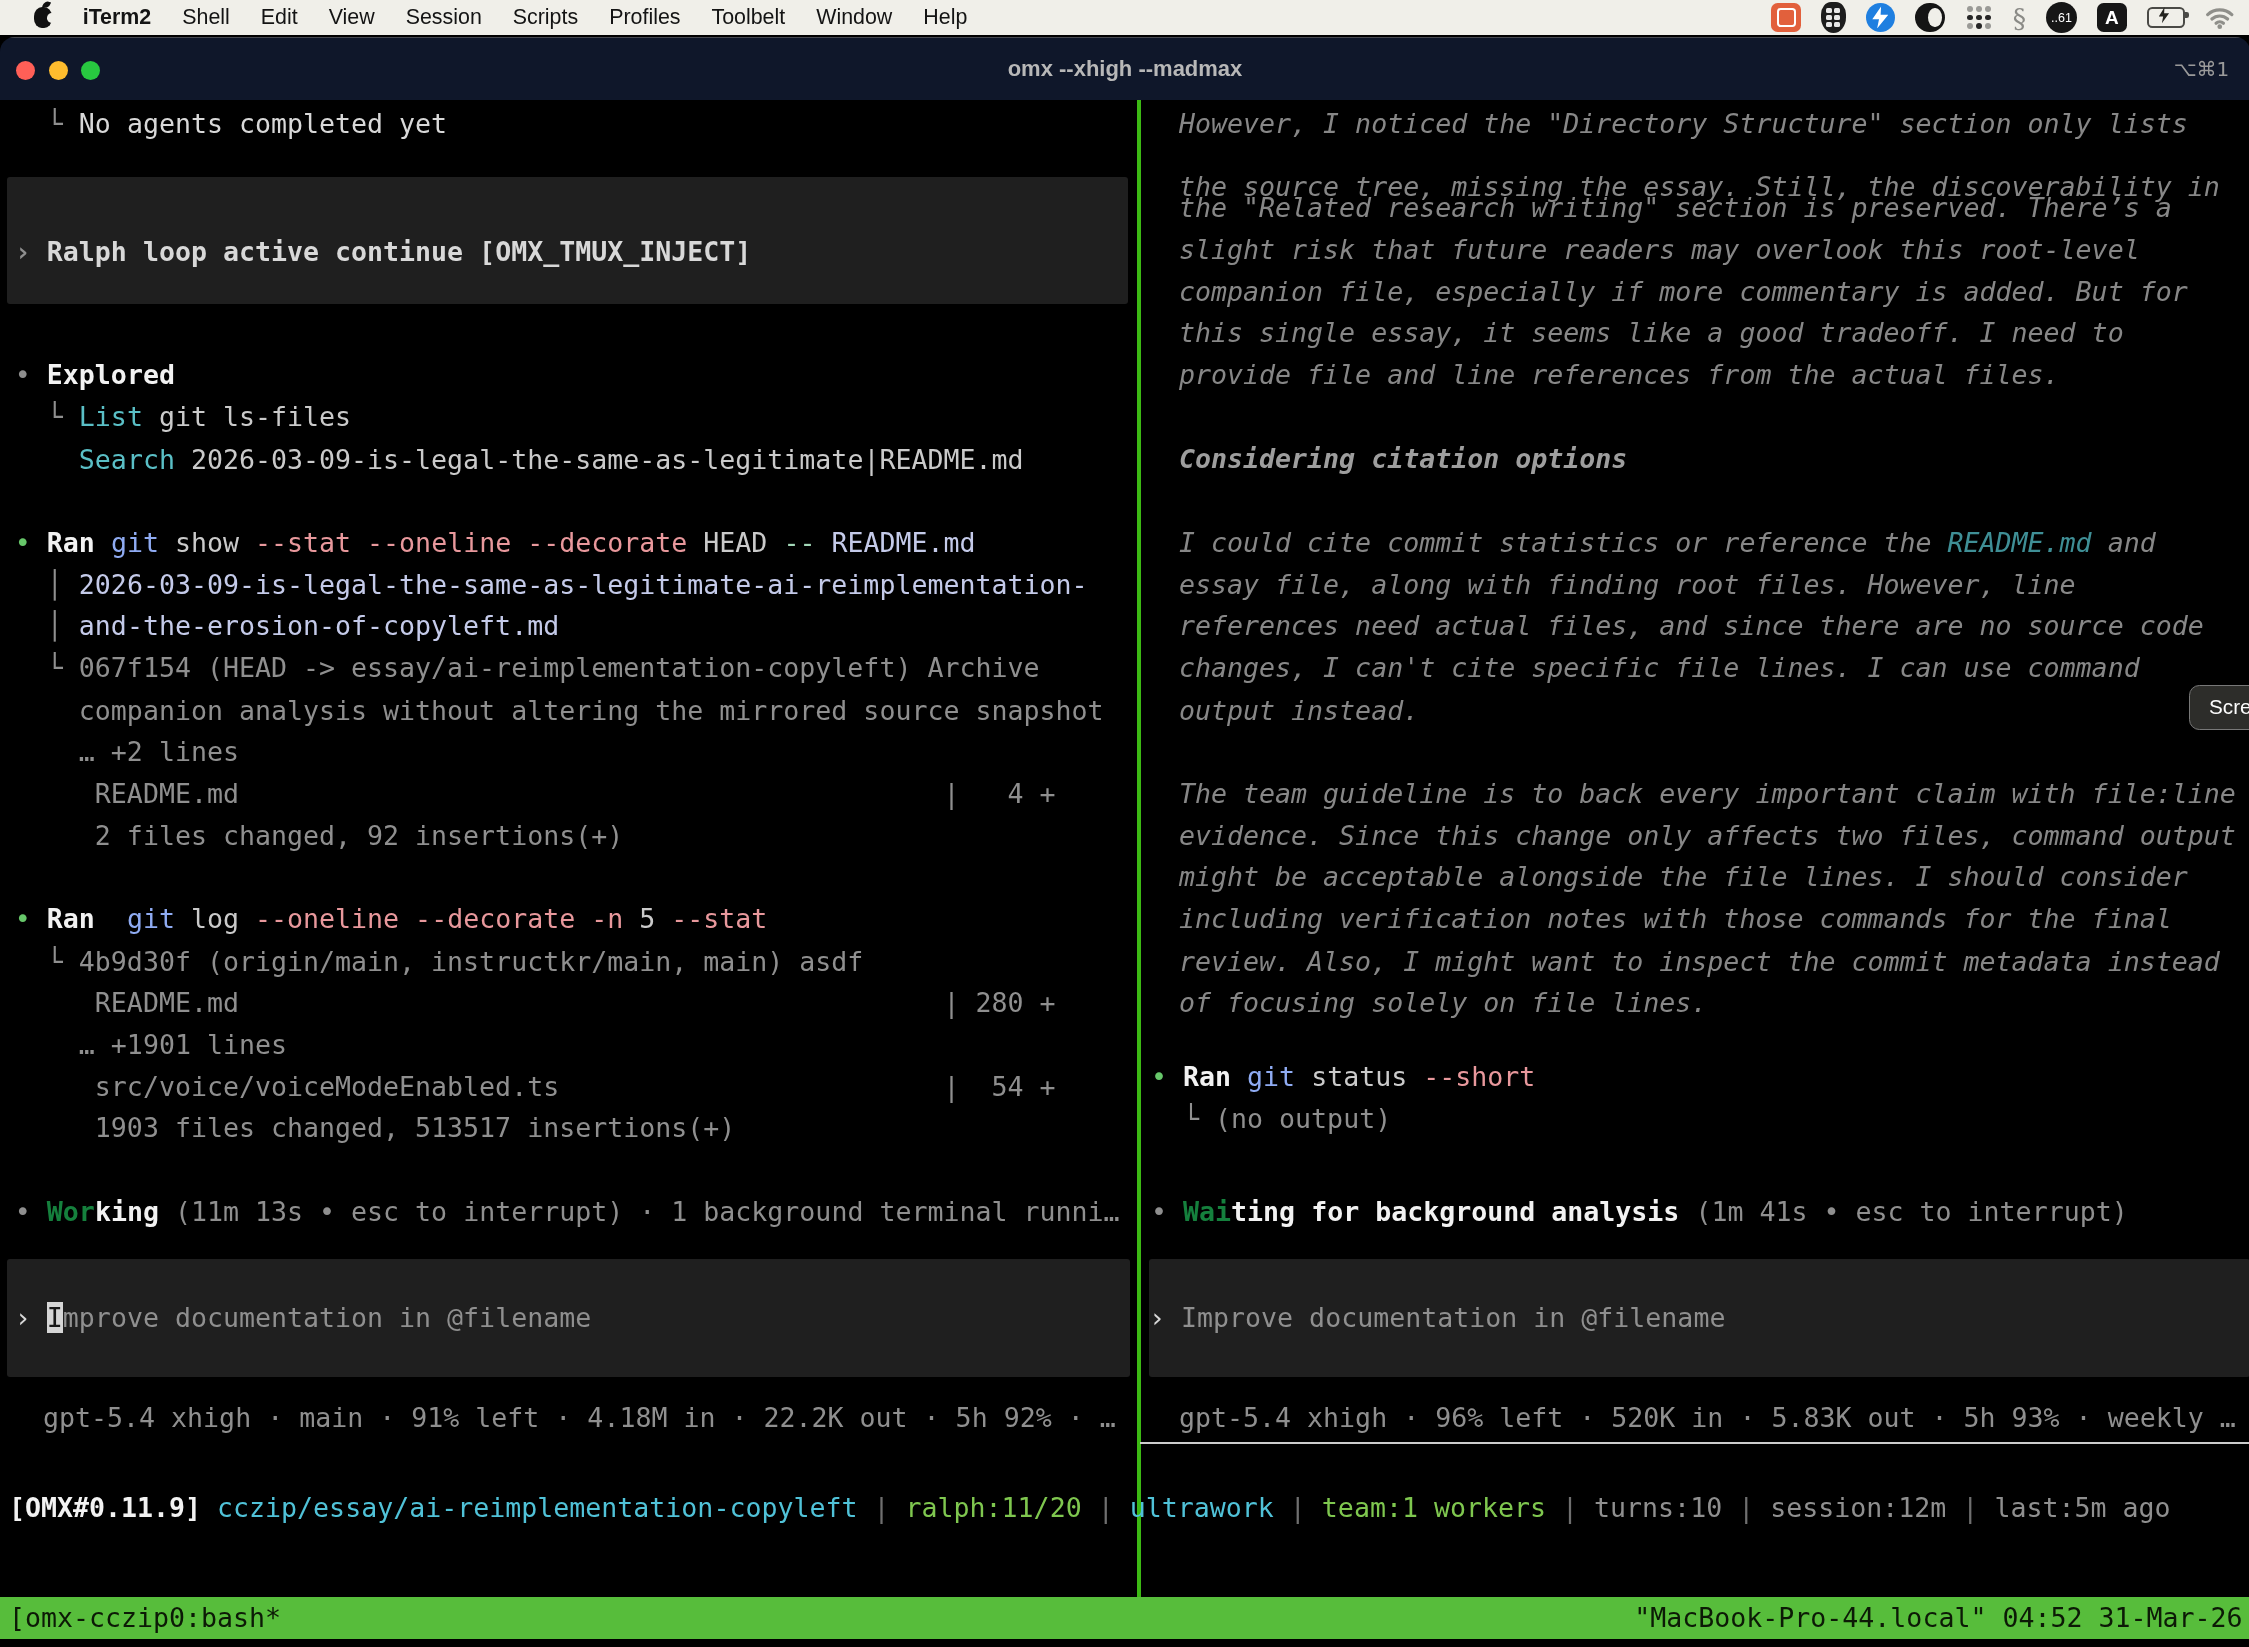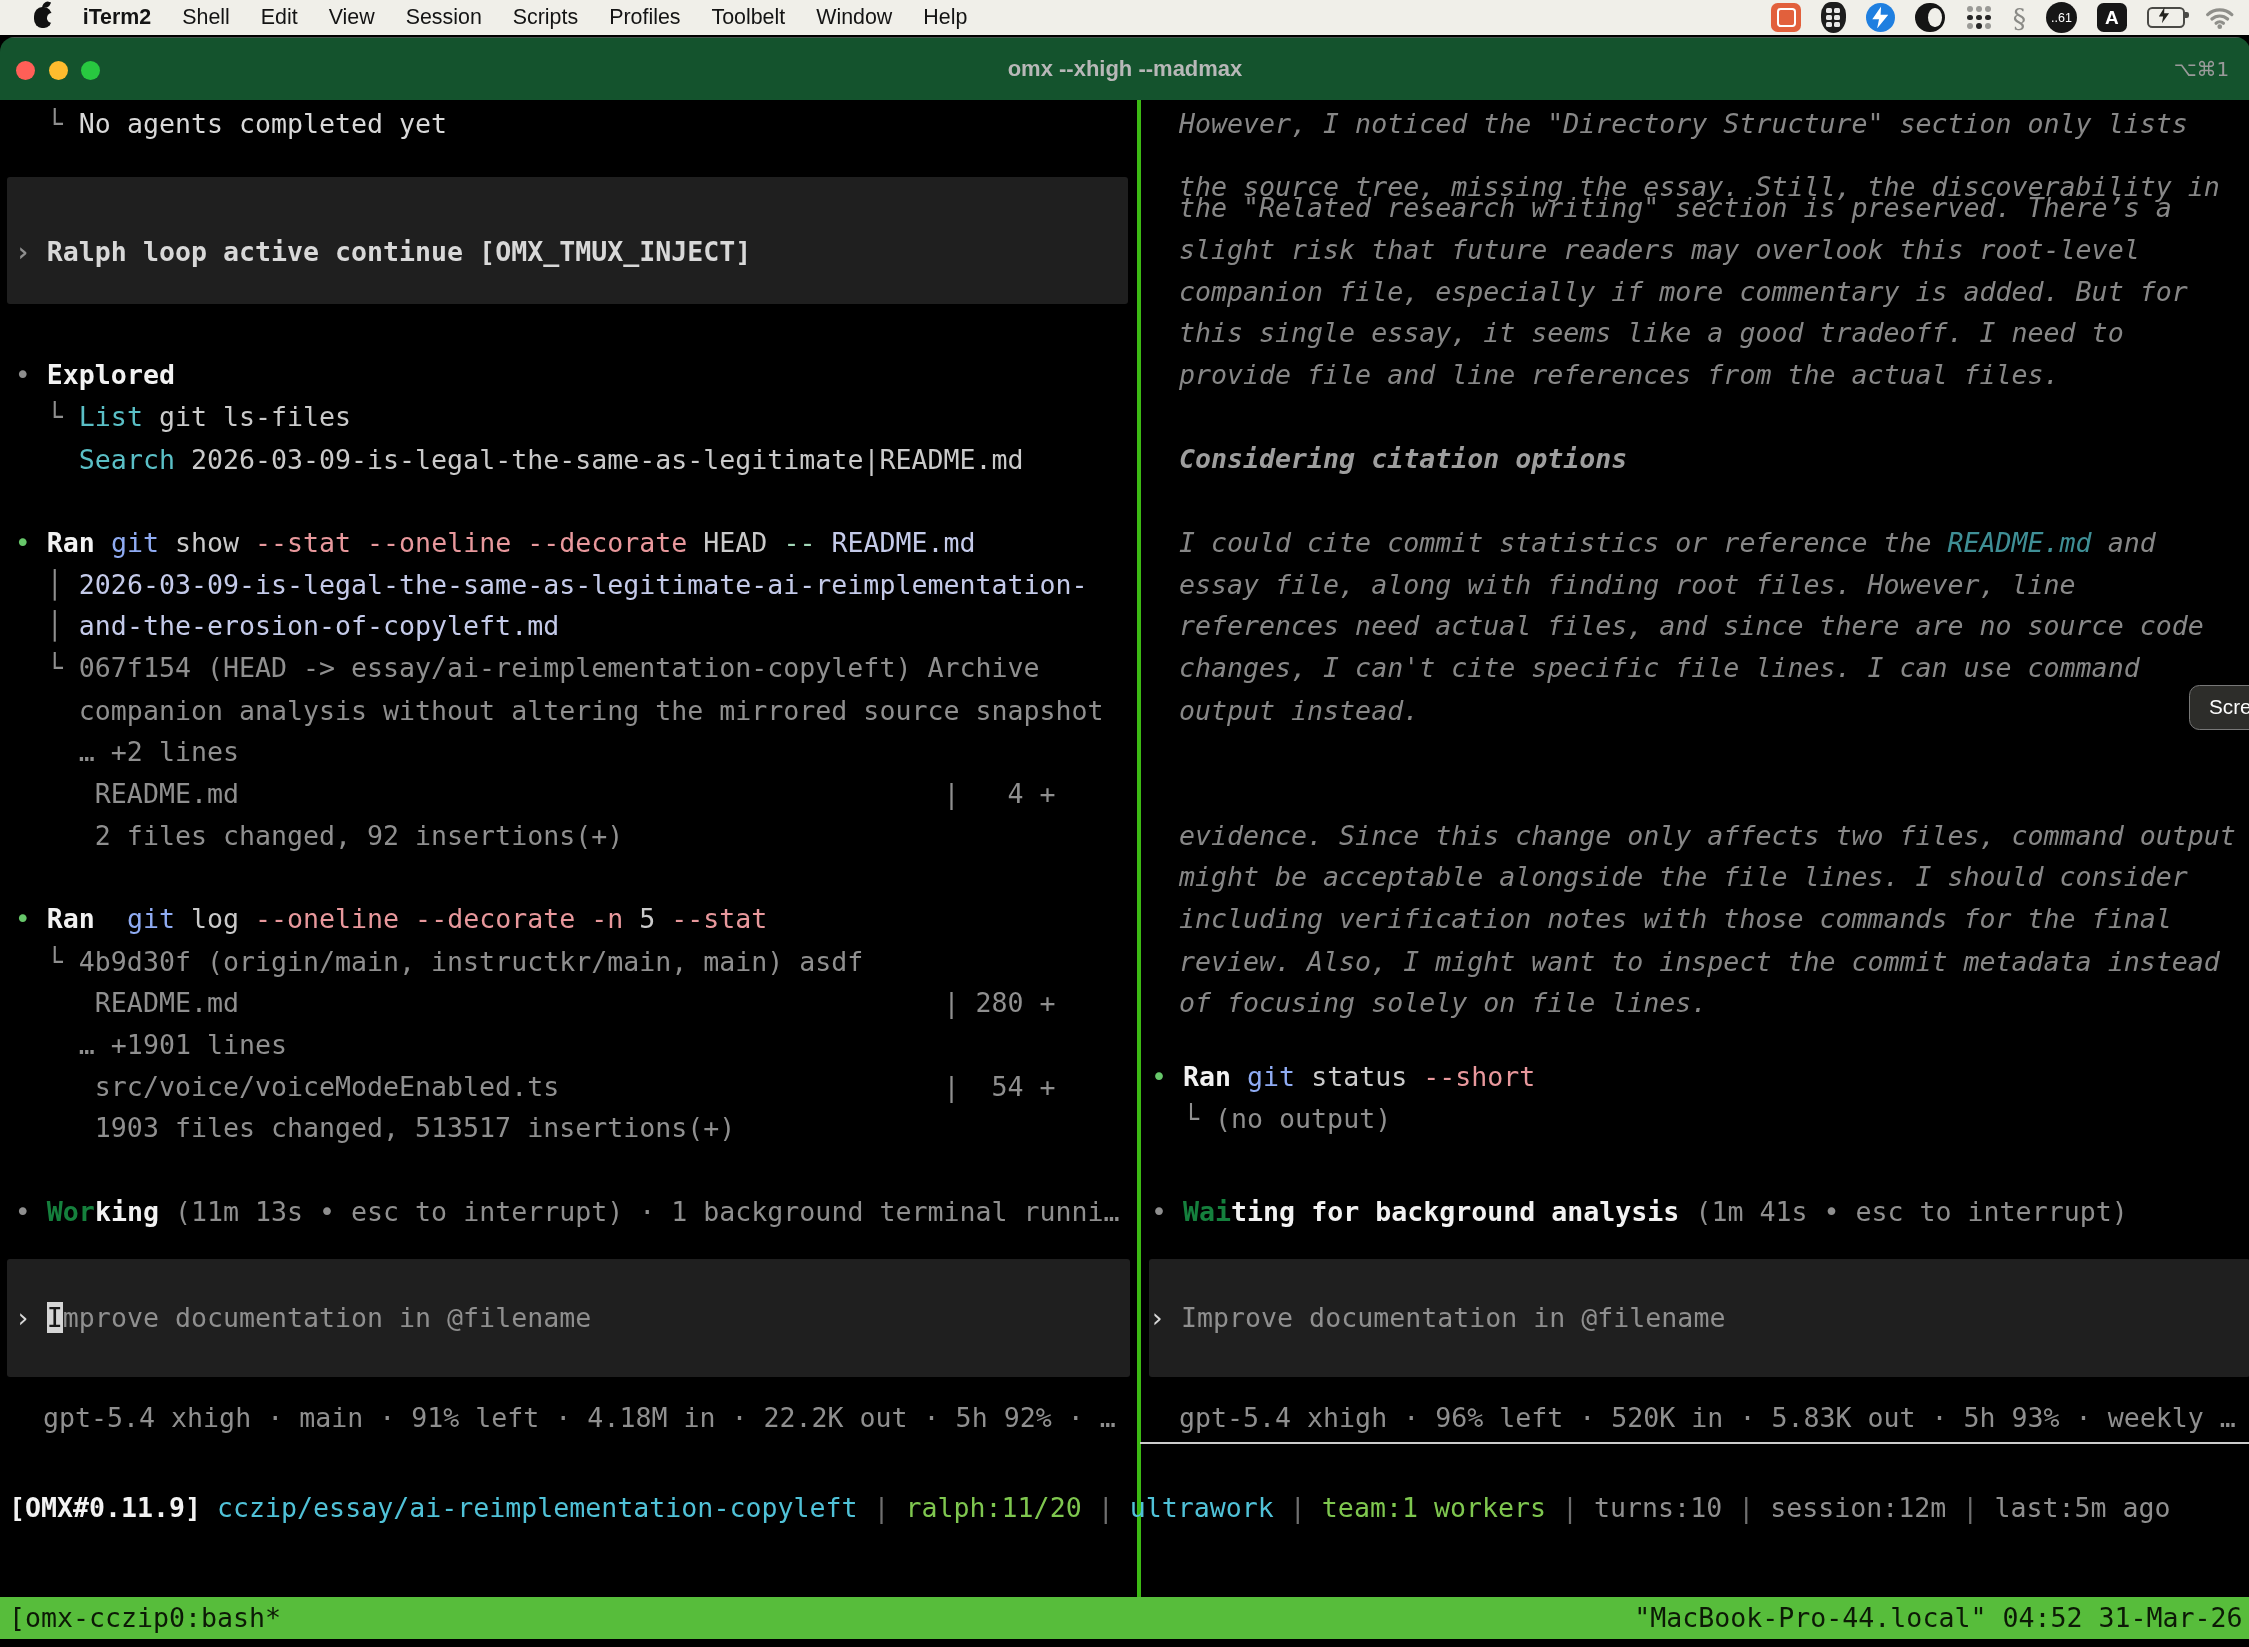--- a/index.html
+++ b/index.html
@@ -46,21 +46,21 @@
         font-weight:bold;font-size:19px;display:flex;align-items:center;justify-content:center;}
   .ic-batt{width:34px;height:17.7px;border:2.2px solid #4a4a46;border-radius:5.2px;position:relative;}
   .ic-batt::before{content:"";position:absolute;right:-6.6px;top:3.7px;width:3.7px;height:5.9px;
                    background:#4a4a46;border-radius:0 2.2px 2.2px 0;}
   .ic-batt::after{content:"";position:absolute;left:10.3px;top:-1.5px;width:10.3px;height:16px;background:#23231f;
         clip-path:polygon(55% 0,0 58%,42% 58%,30% 100%,100% 38%,52% 38%);}
 
   
   .window{position:absolute;top:37px;left:0;width:2250px;height:1611px;background:#000;
           border-radius:14.8px 14.8px 0 0;overflow:hidden;}
-  .titlebar{position:absolute;top:0;left:0;width:100%;height:63px;background:#14532d;
+  .titlebar{position:absolute;top:0;left:0;width:100%;height:63px;background:#0f172a;
             box-shadow:inset 0 0.7px 0 #5a5a5c;}
   .tl{position:absolute;top:23.6px;width:19px;height:19px;border-radius:50%;}
   .tl.r{left:16px;background:#ff5f57;}
   .tl.y{left:49px;background:#febc2e;}
   .tl.g{left:81px;background:#28c840;}
   .wtitle{position:absolute;top:0;left:0;width:100%;height:63px;display:flex;align-items:center;
           justify-content:center;color:#b8b8b8;font-family:"Liberation Sans",sans-serif;
           font-size:22px;font-weight:600;}
   .wshort{position:absolute;top:0;right:20.7px;height:63px;display:flex;align-items:center;
           color:#9a9a9a;font-size:20px;font-family:"DejaVu Sans",sans-serif;}
@@ -212,20 +212,21 @@
       <div class="tline" style="top: 192px; left: 1179px;"><span class="s-i">slight risk that future readers may overlook this root-level</span></div>
       <div class="tline" style="top: 234px; left: 1179px;"><span class="s-i">companion file, especially if more commentary is added. But for</span></div>
       <div class="tline" style="top: 275px; left: 1179px;"><span class="s-i">this single essay, it seems like a good tradeoff. I need to</span></div>
       <div class="tline" style="top: 317px; left: 1179px;"><span class="s-i">provide file and line references from the actual files.</span></div>
       <div class="tline" style="top: 401px; left: 1179px;"><span class="s-ib">Considering citation options</span></div>
       <div class="tline" style="top: 485px; left: 1179px;"><span class="s-i">I could cite commit statistics or reference the </span><span class="s-itea">README.md</span><span class="s-i"> and</span></div>
       <div class="tline" style="top: 527px; left: 1179px;"><span class="s-i">essay file, along with finding root files. However, line</span></div>
       <div class="tline" style="top: 568px; left: 1179px;"><span class="s-i">references need actual files, and since there are no source code</span></div>
       <div class="tline" style="top: 610px; left: 1179px;"><span class="s-i">changes, I can't cite specific file lines. I can use command</span></div>
       <div class="tline" style="top: 653px; left: 1179px;"><span class="s-i">output instead.</span></div>
+      <div class="tline" style="top: 736px; left: 1179px;"><span class="s-i">The team guideline is to back every important claim with file:line</span></div>
       <div class="tline" style="top: 778px; left: 1179px;"><span class="s-i">evidence. Since this change only affects two files, command output</span></div>
       <div class="tline" style="top: 819px; left: 1179px;"><span class="s-i">might be acceptable alongside the file lines. I should consider</span></div>
       <div class="tline" style="top: 861px; left: 1179px;"><span class="s-i">including verification notes with those commands for the final</span></div>
       <div class="tline" style="top: 904px; left: 1179px;"><span class="s-i">review. Also, I might want to inspect the commit metadata instead</span></div>
       <div class="tline" style="top: 945px; left: 1179px;"><span class="s-i">of focusing solely on file lines.</span></div>
       <div class="tline" style="top: 1019px; left: 1151px;"><span class="s-grn">• </span><span class="s-b">Ran</span><span class="s-lg"> </span><span class="s-blue">git</span><span class="s-lg"> status </span><span class="s-salmon">--short</span></div>
       <div class="tline" style="top: 1061px; left: 1151px;"><span class="s-g">  └ (no output)</span></div>
       <div class="tline" style="top: 1154px; left: 1151px;"><span class="s-g">• </span><span class="s-dimb">Wai</span><span class="s-b">ting for background analysis</span><span class="s-g"> (1m 41s • esc to interrupt)</span></div>
       <div class="tline" style="top: 1260px; left: 1149px;"><span class="s-w">› </span><span class="s-g">Improve documentation in @filename</span></div>
       <div class="tline" style="top: 1360px; left: 1179px;"><span class="s-g">gpt-5.4 xhigh · 96% left · 520K in · 5.83K out · 5h 93% · weekly …</span></div>

